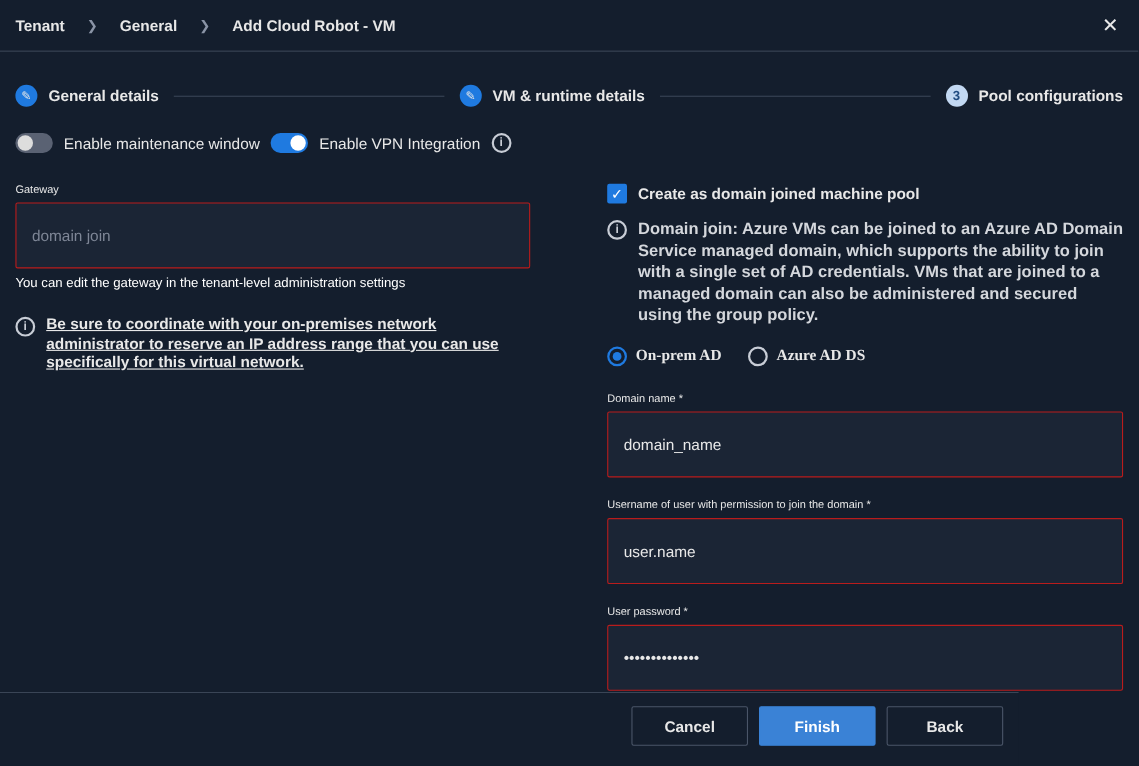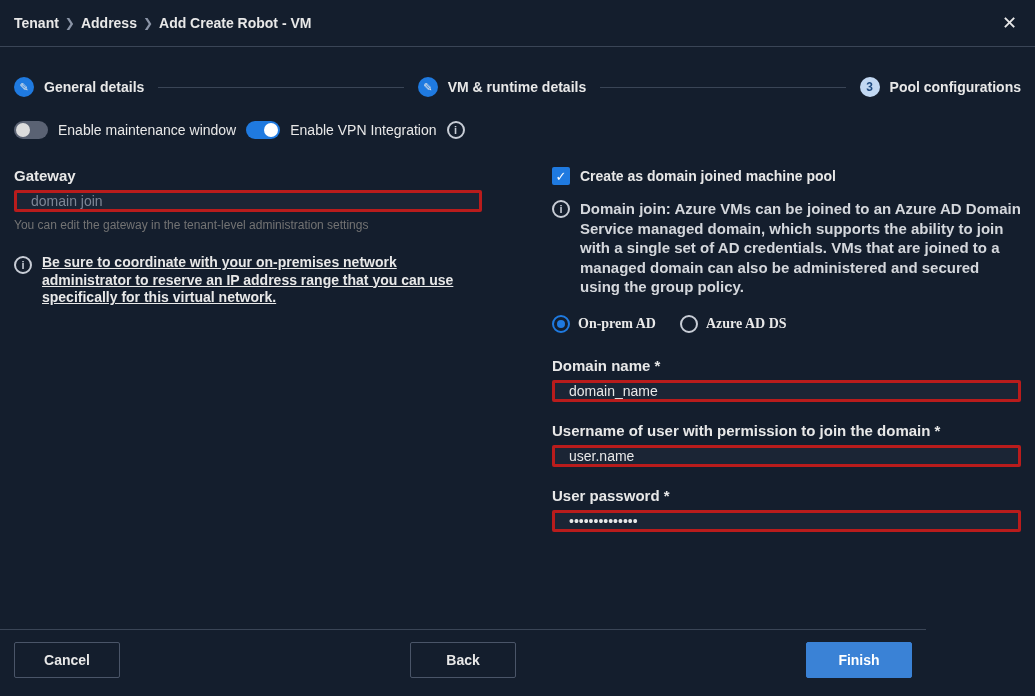--- a/index.html
+++ b/index.html
@@ -10,21 +10,21 @@
     font-size: 14px;
     width: 1035px;
     height: 696px;
     overflow: hidden;
   }
   .breadcrumb {
     display: flex;
     align-items: center;
     padding: 12px 14px;
     border-bottom: 1px solid #3a4556;
-    gap: 6px;
+    gap: 20px;
   }
   .breadcrumb .crumb { font-weight: 600; }
   .breadcrumb .sep { color: #8a94a6; font-size: 12px; }
   .close-x {
     margin-left: auto;
     color: #e8e8e8;
     font-size: 18px;
     cursor: pointer;
     padding: 0 4px;
   }
@@ -70,32 +70,32 @@
   .info-circle {
     width: 18px; height: 18px; border: 2px solid #c8cdd6; border-radius: 50%;
     display: flex; align-items: center; justify-content: center;
     font-size: 11px; color: #c8cdd6; font-weight: 700;
   }
 
   .columns { display: flex; gap: 70px; }
   .col-left { width: 468px; }
   .col-right { flex: 1; }
 
-  .form-label { font-size: 15px; margin-bottom: 6px; font-weight: 700; }
+  .form-label { font-size: 10px; margin-bottom: 6px; font-weight: 400; }
   .text-input {
     width: 100%;
     background: #1b2535;
-    border: 3px solid #b91c1c;
-    color: #e8e8e8;
-    padding: 0 14px;
+    border: 1px solid #b91c1c;
+    color: #e8e8e8;
+    padding: 21px 14px;
     font-size: 14px;
     border-radius: 2px;
   }
   .text-input.disabled { color: #7e8696; }
-  .helper { font-size: 12px; color: #737373; margin-top: 6px; }
+  .helper { font-size: 12px; color: #ffffff; margin-top: 6px; }
   .field { margin-bottom: 20px; }
 
   .coord-row { display: flex; gap: 10px; margin-top: 22px; }
   .coord-row .info-circle { flex-shrink: 0; margin-top: 2px; }
   .coord-text { font-weight: 700; line-height: 1.25; text-decoration: underline; }
 
   .chk-row { display: flex; align-items: center; gap: 10px; margin-bottom: 14px; }
   .chkbox {
     width: 18px; height: 18px; border-radius: 2px;
     background: #1f7ae0; display: flex; align-items: center; justify-content: center;
@@ -116,21 +116,21 @@
   .radio-outer.sel { border-color: #1f7ae0; }
   .radio-inner { width: 8px; height: 8px; border-radius: 50%; background: #1f7ae0; }
 
   .footer {
     position: fixed;
     bottom: 0; left: 0;
     width: 926px;
     padding: 12px 14px 18px 14px;
     border-top: 1px solid #3a4556;
     background: #141e2d;
-    display: flex; justify-content: space-between; gap: 10px;
+    display: flex; justify-content: flex-end; gap: 10px;
   }
   .btn {
     min-width: 106px; height: 36px;
     border: 1px solid #4a5568;
     background: transparent;
     color: #e8e8e8;
     font-size: 14px;
     font-weight: 600;
     border-radius: 2px;
     cursor: pointer;
@@ -140,23 +140,23 @@
     border-color: #3a82d6;
     color: #fff;
   }
 </style>
 </head>
 <body>
 
 <div class="breadcrumb">
   <span class="crumb">Tenant</span>
   <span class="sep">❯</span>
-  <span class="crumb">Address</span>
+  <span class="crumb">General</span>
   <span class="sep">❯</span>
-  <span class="crumb">Add Create Robot - VM</span>
+  <span class="crumb">Add Cloud Robot - VM</span>
   <span class="close-x">✕</span>
 </div>
 
 <div class="stepper">
   <div class="step">
     <span class="pencil">✎</span>
     <span class="step-label">General details</span>
   </div>
   <div class="step-line"></div>
   <div class="step">
@@ -233,15 +233,15 @@
       <div class="field">
         <div class="form-label">User password *</div>
         <input class="text-input" type="text" value="••••••••••••••" style="">
       </div>
     </div>
   </div>
 </div>
 
 <div class="footer">
   <button class="btn">Cancel</button>
+  <button class="btn primary">Finish</button>
   <button class="btn">Back</button>
-  <button class="btn primary">Finish</button>
 </div>
 
 </body></html>

